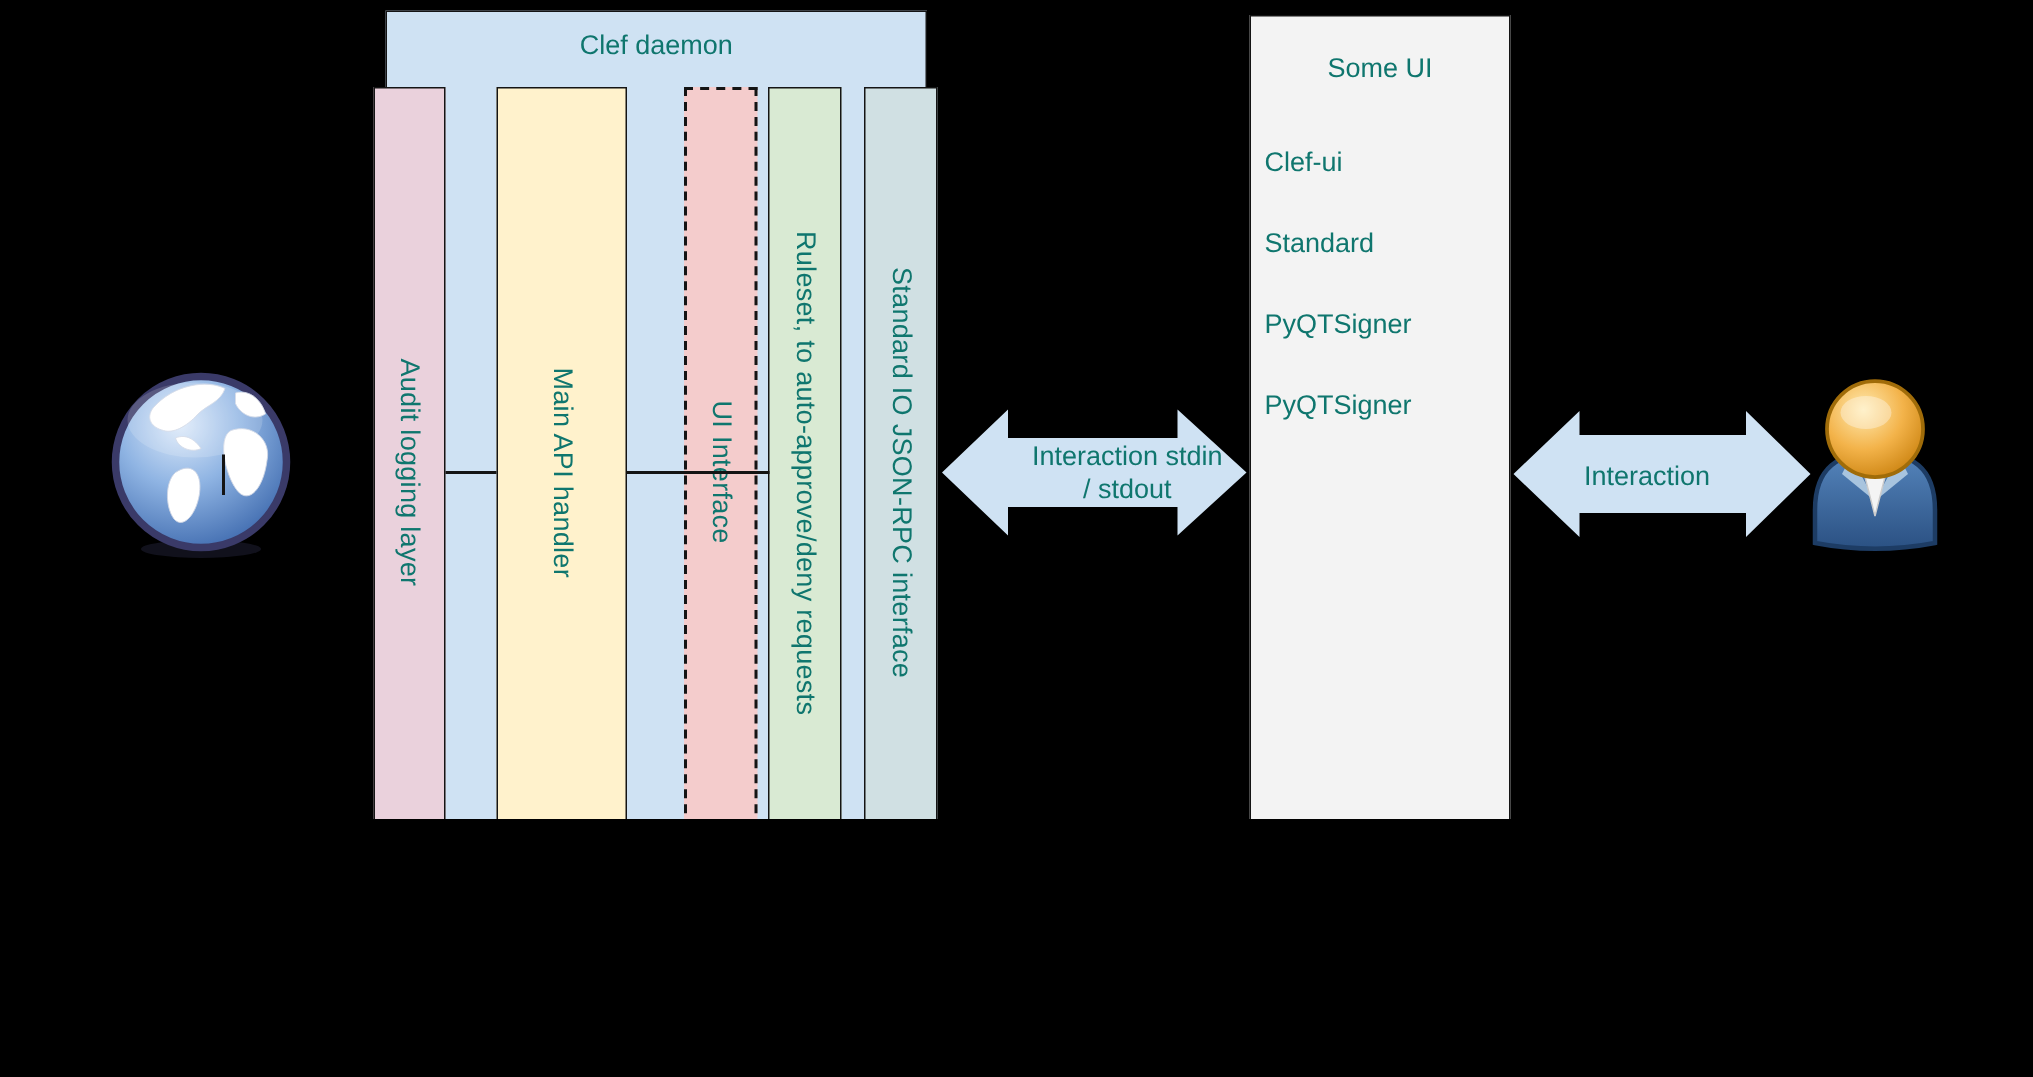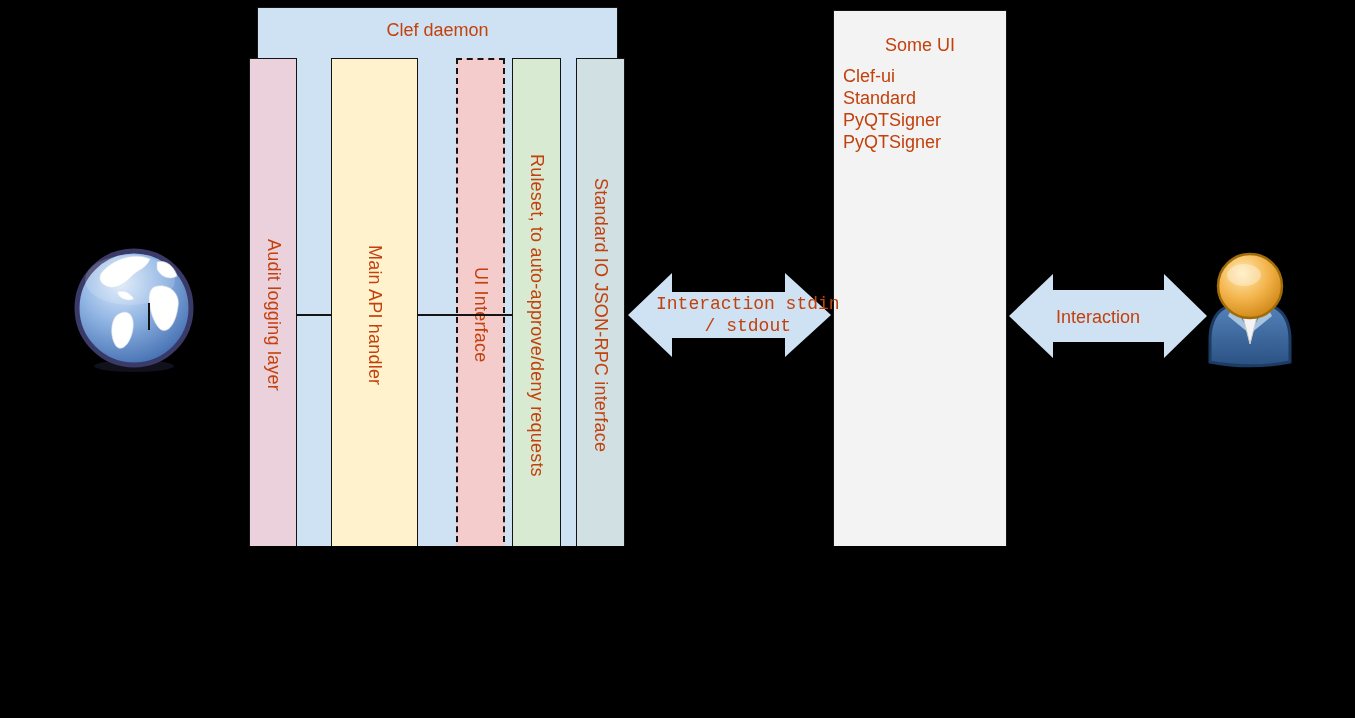--- a/index.html
+++ b/index.html
@@ -1,18 +1,18 @@
 <!DOCTYPE html>
 <html><head>
 <meta charset="utf-8">
 <style>
   html,body{margin:0;padding:0;background:#000;}
   .canvas{
     position:relative;width:1355px;height:546px;background:#000000;
-    font-family:"Liberation Sans",sans-serif;color:#c2410c;overflow:hidden;
+    font-family:"Liberation Sans",sans-serif;color:#0f766e;overflow:hidden;
   }
   
   .daemon-box{
     position:absolute;left:257px;top:7px;width:361px;height:580px;
     background:#cfe2f3;border:1.5px solid #141414;box-sizing:border-box;
   }
   .daemon-title{
     position:absolute;left:0;top:12px;width:100%;text-align:center;
     font-size:18px;line-height:20px;
   }
@@ -35,27 +35,27 @@
   .conn-a{left:297px;width:34px;}
   .conn-b{left:418px;width:95px;z-index:5;}
   .globe-stub{position:absolute;left:148px;top:303px;width:2px;height:27px;background:#141414;z-index:4;}
   
   .someui-box{
     position:absolute;left:833px;top:10px;width:174px;height:577px;
     background:#f3f3f3;border:1.5px solid #141414;box-sizing:border-box;
   }
   .someui-title{position:absolute;left:0;top:24px;width:100%;text-align:center;font-size:18px;}
   .someui-list{position:absolute;left:9px;top:54px;font-size:18px;line-height:22px;}
-  .someui-list span{display:block;}
+  .someui-list span{display:block;margin-top:32px;}
   
   .arrow-svg{position:absolute;}
   .a-left{left:624px;top:270px;}
   .a-right{left:1006px;top:270px;}
   .arrow-label{position:absolute;font-size:18px;line-height:22px;z-index:6;}
-  .lbl-io{left:656px;top:293px;font-family:Liberation Mono, monospace;}
+  .lbl-io{left:688px;top:293px;}
   .lbl-inter{left:1056px;top:306px;}
   
   .globe-svg{position:absolute;left:72px;top:242px;}
   .user-svg{position:absolute;left:1200px;top:250px;}
 </style>
 </head>
 <body>
 
 <div class="canvas">
 

